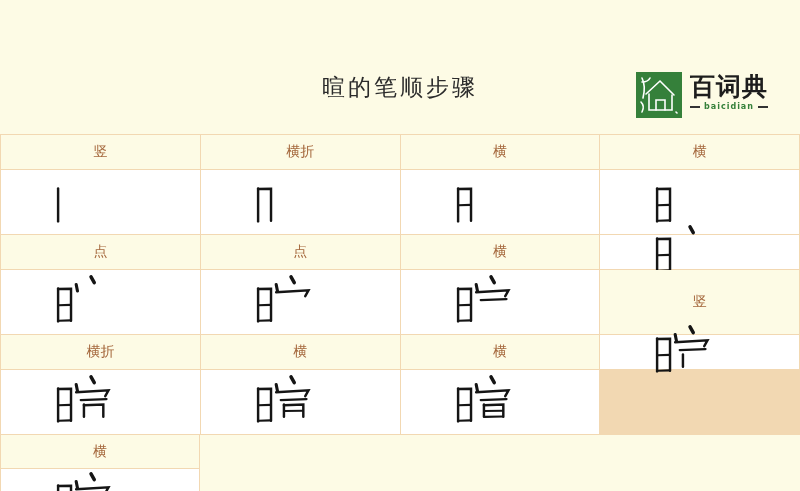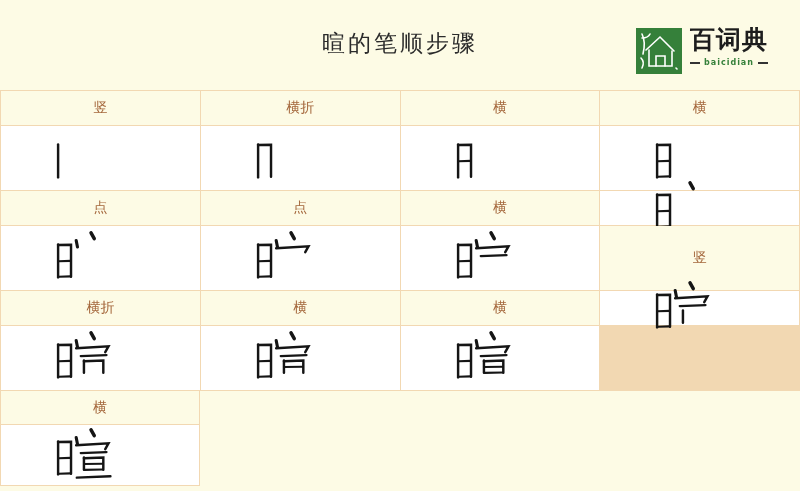--- a/index.html
+++ b/index.html
@@ -3,41 +3,41 @@
 <meta charset="utf-8">
 <style>
   html,body{margin:0;padding:0;}
   body{
     width:800px;height:491px;
     background:#fdfbe5;
     font-family:"DejaVu Sans","Liberation Sans",sans-serif;
     position:relative;overflow:hidden;
   }
   
-  .header{height:90px;position:relative;}
+  .header{height:90px;position:relative;margin-top:44px;}
   .page-title{
     position:absolute;left:0;right:0;top:28px;
     text-align:center;
     font-size:23px;letter-spacing:3px;
     color:#2b2b2b;
     font-family:"DejaVu Serif","Liberation Serif",serif;
   }
   .logo{
     position:absolute;top:28px;right:32px;
     display:flex;align-items:flex-start;
   }
   .logo-seal{
     width:46px;height:46px;background:#35803a;
     display:block;margin-right:8px;
   }
   .logo-right{display:flex;flex-direction:column;align-items:center;}
   .logo-name{
     font-size:25px;font-weight:bold;color:#1d1d1d;
     letter-spacing:1px;line-height:28px;
-    font-family:Liberation Mono, monospace;
+    font-family:Liberation Sans, sans-serif;
   }
   .logo-sub{
     display:flex;align-items:center;margin-top:2px;width:100%;
   }
   .logo-sub .dash{flex:1;height:2px;background:#333;}
   .logo-sub .sub-text{
     font-size:8px;font-weight:bold;color:#35803a;
     margin:0 4px;letter-spacing:1px;
   }
   

